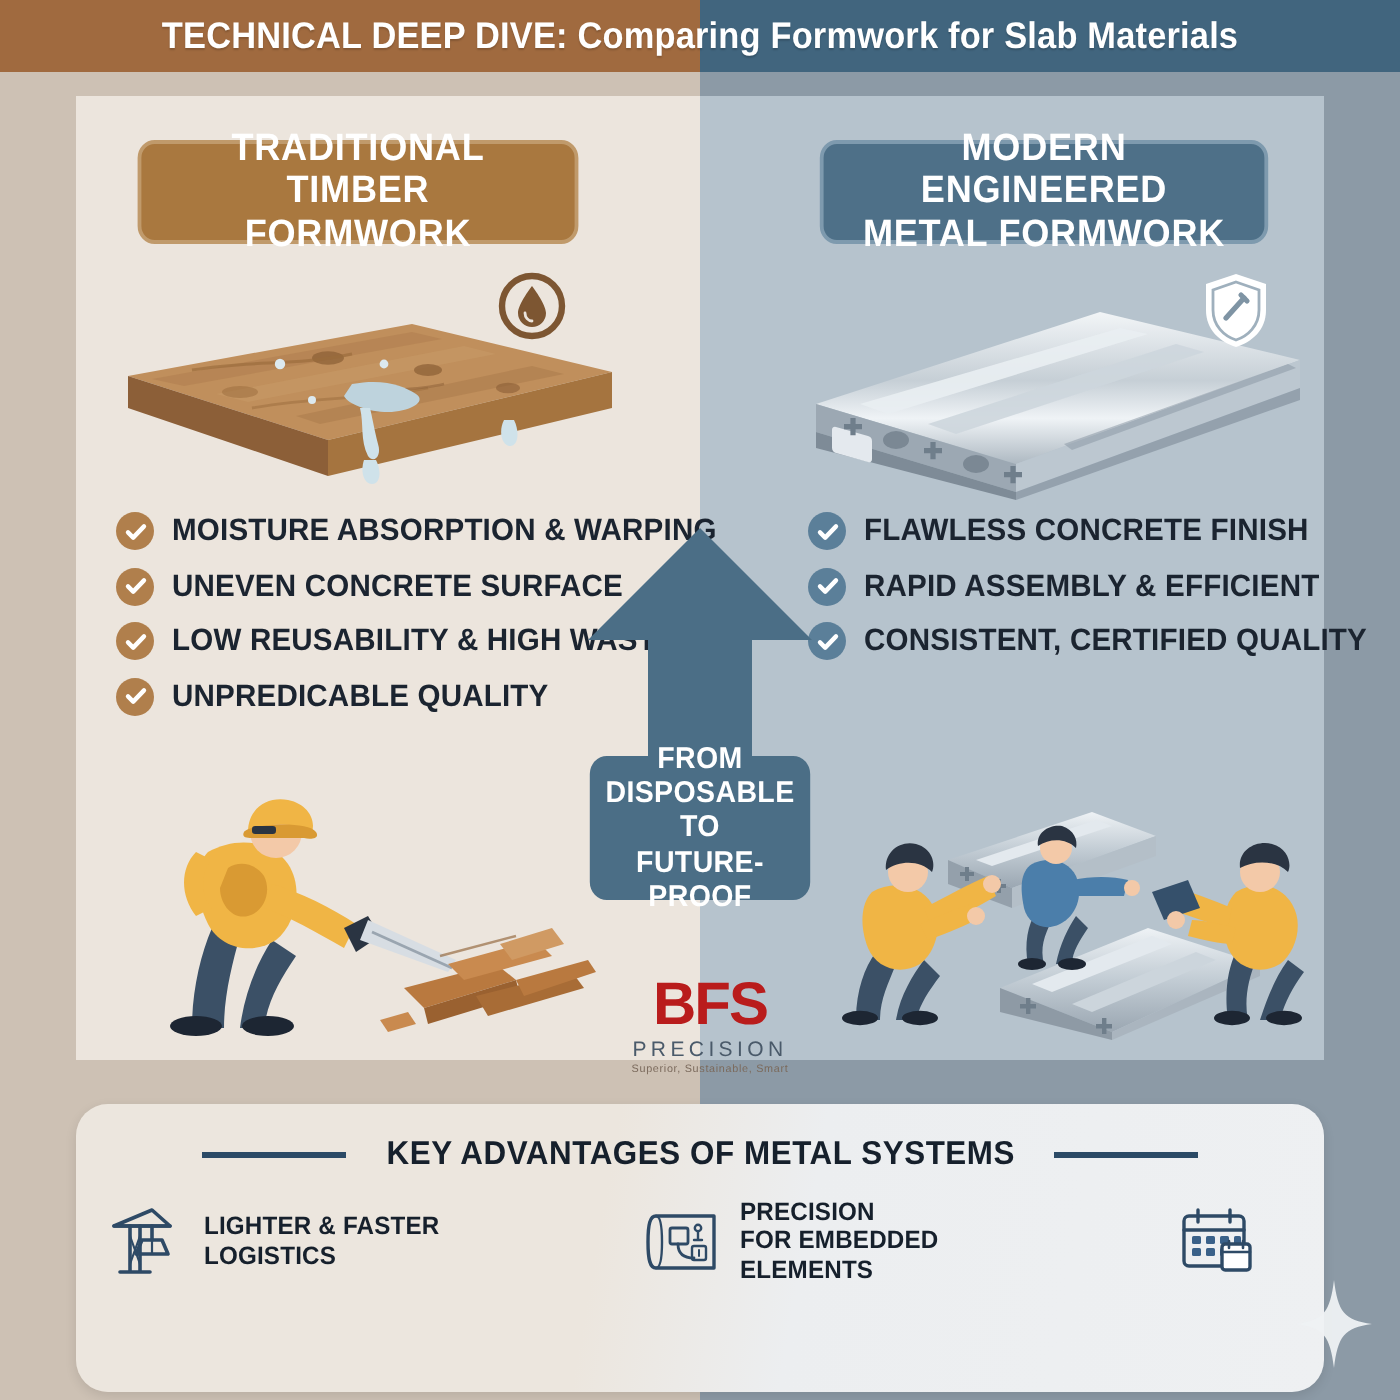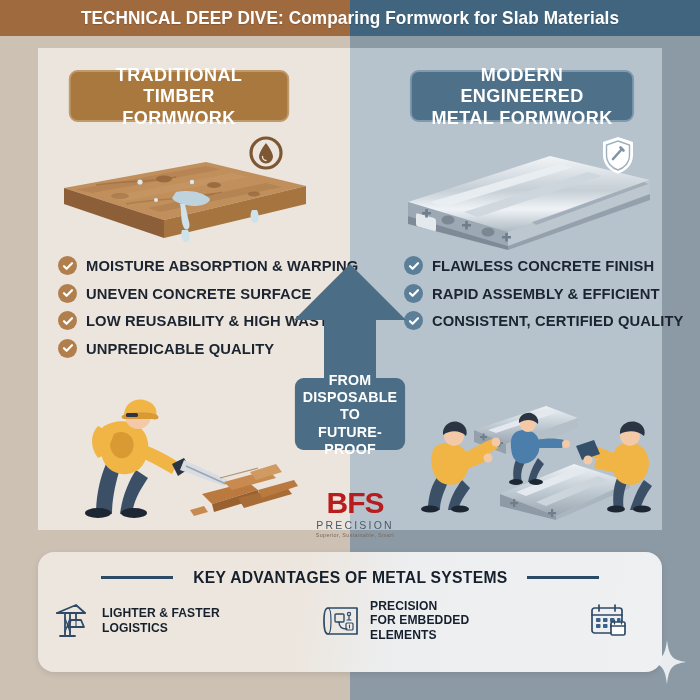--- a/index.html
+++ b/index.html
@@ -97,21 +97,21 @@
     font-weight:bold; font-size:30px; color:#b91c1c; letter-spacing:-1px; line-height:1;
   }
   .logo-sub {
     font-family:"Liberation Sans Narrow","Liberation Sans",sans-serif;
     font-size:10.5px; color:#4a5a6a; letter-spacing:2.2px; margin-top:1px;
   }
   .logo-tag { font-size:5.4px; color:#7b6a5c; letter-spacing:.35px; margin-top:1px; }
 
   
   .bottom {
-    position:absolute; left:38px; top:552px; width:624px; height:120px;
+    position:absolute; left:38px; top:552px; width:624px; height:144px;
     background:linear-gradient(100deg,#ece6de 0%,#ece6de 42%,#eceef0 58%,#eef0f2 100%);
     border-radius:16px; z-index:6; box-shadow:0 2px 6px rgba(0,0,0,.10);
   }
   .bottom-title-row { display:flex; align-items:center; justify-content:center; margin-top:16px; }
   .rule { width:72px; height:2.5px; background:#2b4a66; }
   .bottom-title {
     font-family:"Liberation Sans Narrow","Liberation Sans",sans-serif;
     font-weight:bold; font-size:16.5px; color:#16202c; letter-spacing:.3px;
     margin:0 12px; transform:scaleX(.95); white-space:nowrap;
   }

